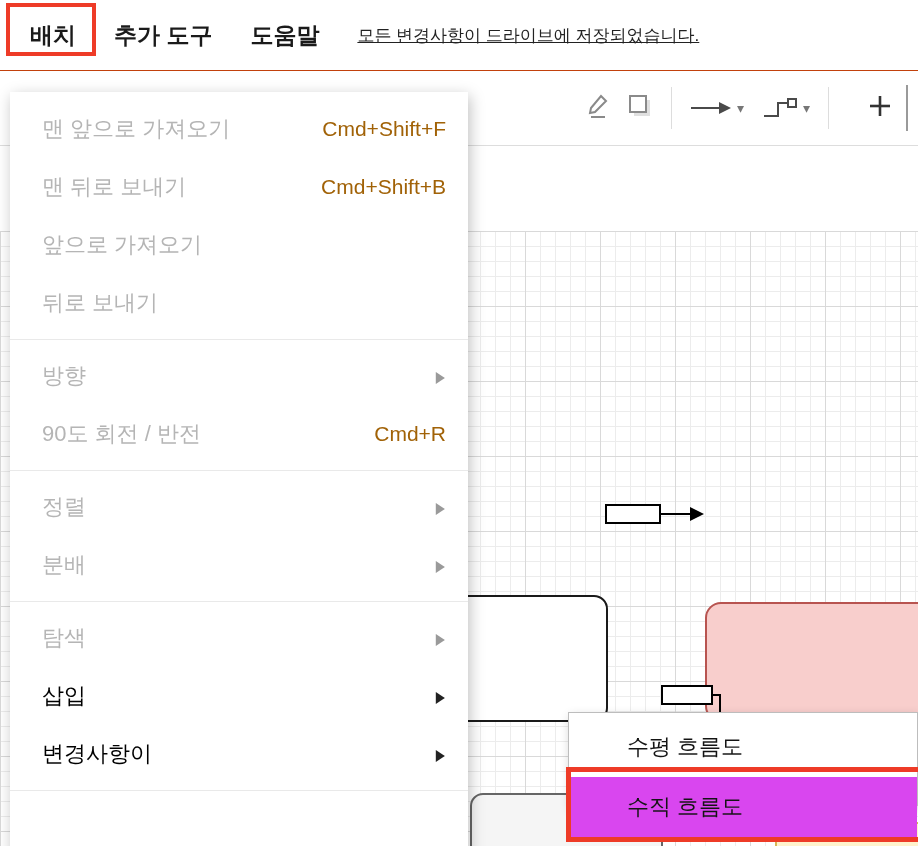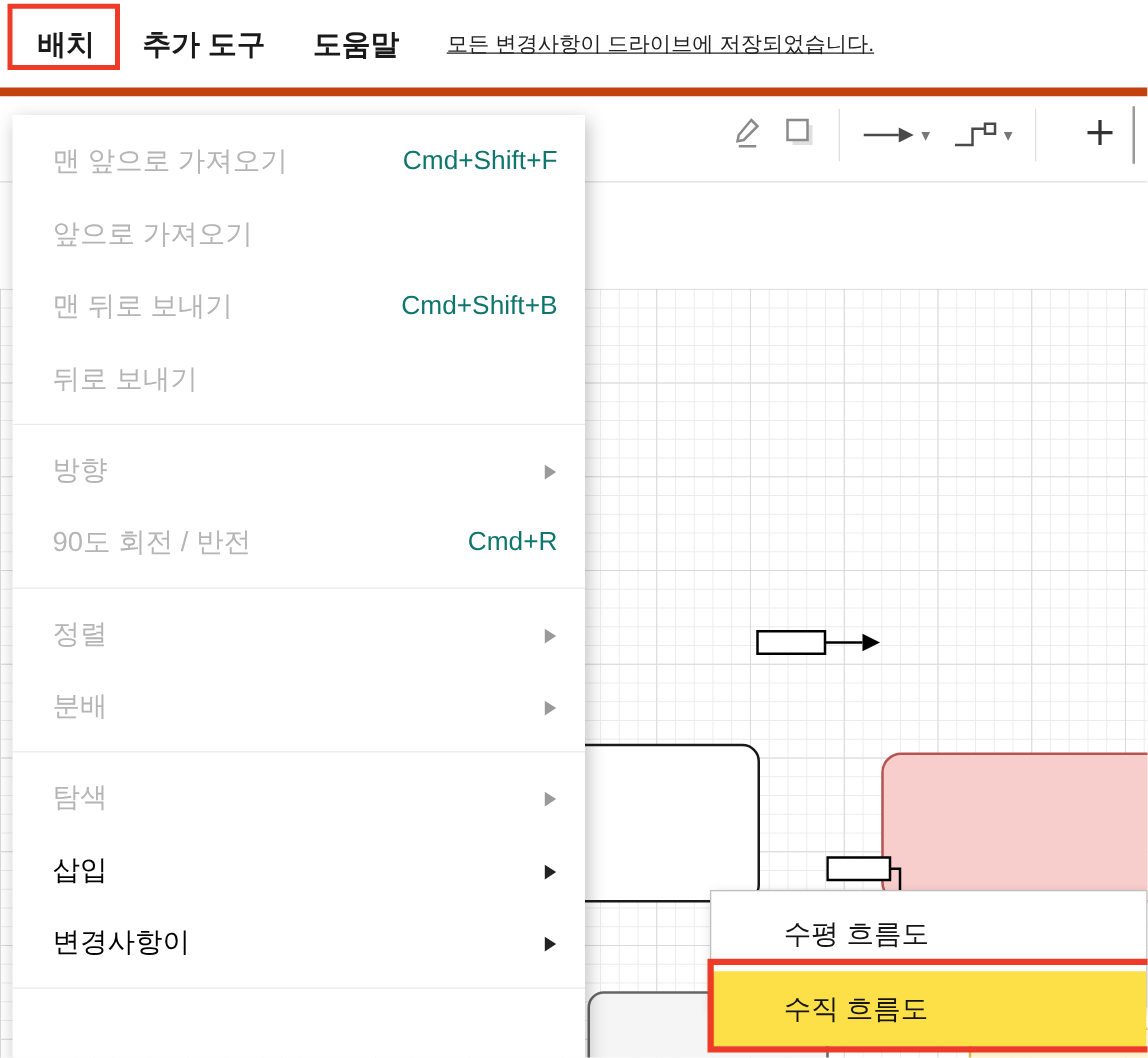--- a/index.html
+++ b/index.html
@@ -5,21 +5,21 @@
   html,body{margin:0;padding:0;}
   body{
     width:918px;height:846px;position:relative;overflow:hidden;
     background:#ffffff;
     font-family:"Liberation Sans","DejaVu Sans",sans-serif;
     -webkit-font-smoothing:antialiased;
   }
   
   .menubar{
     position:absolute;top:0;left:0;right:0;height:70px;
-    background:#fff;border-bottom:7px solid #c2410c;
+    background:#fff;border-bottom:1px solid #c2410c;
     display:flex;align-items:center;padding-left:14px;z-index:6;
   }
   .menubar .menu-btn{
     font-size:23px;font-weight:700;color:#1a1a1a;
     padding:10px 16px;background:none;border:none;white-space:nowrap;
     font-family:inherit;cursor:pointer;
   }
   .menubar .menu-btn.extra{margin-left:6px;text-align:right;}
   .save-status{
     margin-left:22px;font-size:17px;font-weight:500;color:#222;
@@ -76,36 +76,36 @@
     background:#fff;z-index:10;box-sizing:border-box;padding-top:8px;
     box-shadow:2px 4px 14px rgba(0,0,0,0.25);
     margin-top:22px;
   }
   .mi{
     height:58px;display:flex;align-items:center;
     padding:0 22px 0 32px;box-sizing:border-box;
   }
   .mi-label{font-size:22px;color:#000000;flex:0 1 auto;white-space:nowrap;}
   .mi.disabled .mi-label{color:#b5b5b5;}
-  .mi-shortcut{margin-left:auto;font-size:21px;color:#0f766e;white-space:nowrap;}
+  .mi-shortcut{margin-left:auto;font-size:21px;color:#a16207;white-space:nowrap;}
   .mi-arrow{margin-left:auto;font-size:14px;color:#9a9a9a;transform:scale(0.85,1.1);}
   .mi.enabled .mi-arrow{color:#222;}
   .menu-sep{height:15px;display:flex;align-items:center;}
   .menu-sep span{display:block;width:100%;height:1px;background:#e9e9e9;}
   
   .submenu{
     position:absolute;left:568px;top:712px;width:350px;height:94px;
     background:#fff;border:1px solid #bdbdbd;box-sizing:border-box;
     z-index:12;box-shadow:2px 4px 10px rgba(0,0,0,0.2);padding-top:4px;
   }
   .smi{
     height:60px;display:flex;align-items:center;padding-left:58px;
     font-size:22px;font-weight:500;color:#141414;box-sizing:border-box;
   }
-  .smi.highlight{background:#fde047;font-family:Liberation Serif, serif;}
+  .smi.highlight{background:#d946ef;}
   
   .annot{
     position:absolute;box-sizing:border-box;border-style:solid;
     background:transparent;z-index:30;pointer-events:none;
   }
   .annot-arrange{left:6px;top:3px;width:90px;height:53px;border-width:4px;}
   .annot-vflow{left:566px;top:767px;width:360px;height:75px;border-width:5px;}
 </style>
 </head>
 <body>
@@ -191,25 +191,25 @@
   <line x1="8" y1="8" x2="8" y2="28" stroke="#999" stroke-width="2"></line>
 </svg>
 
 <nav class="dropdown">
 
   <div class="mi disabled">
     <span class="mi-label">맨 앞으로 가져오기</span>
     <span class="mi-shortcut">Cmd+Shift+F</span>
   </div>
   <div class="mi disabled">
-    <span class="mi-label">앞으로 가져오기</span>
-  </div>
-  <div class="mi disabled">
     <span class="mi-label">맨 뒤로 보내기</span>
     <span class="mi-shortcut">Cmd+Shift+B</span>
+  </div>
+  <div class="mi disabled">
+    <span class="mi-label">앞으로 가져오기</span>
   </div>
   <div class="mi disabled">
     <span class="mi-label">뒤로 보내기</span>
   </div>
 
   <div class="menu-sep">
       <span></span>
     </div>
 
   <div class="mi disabled">

